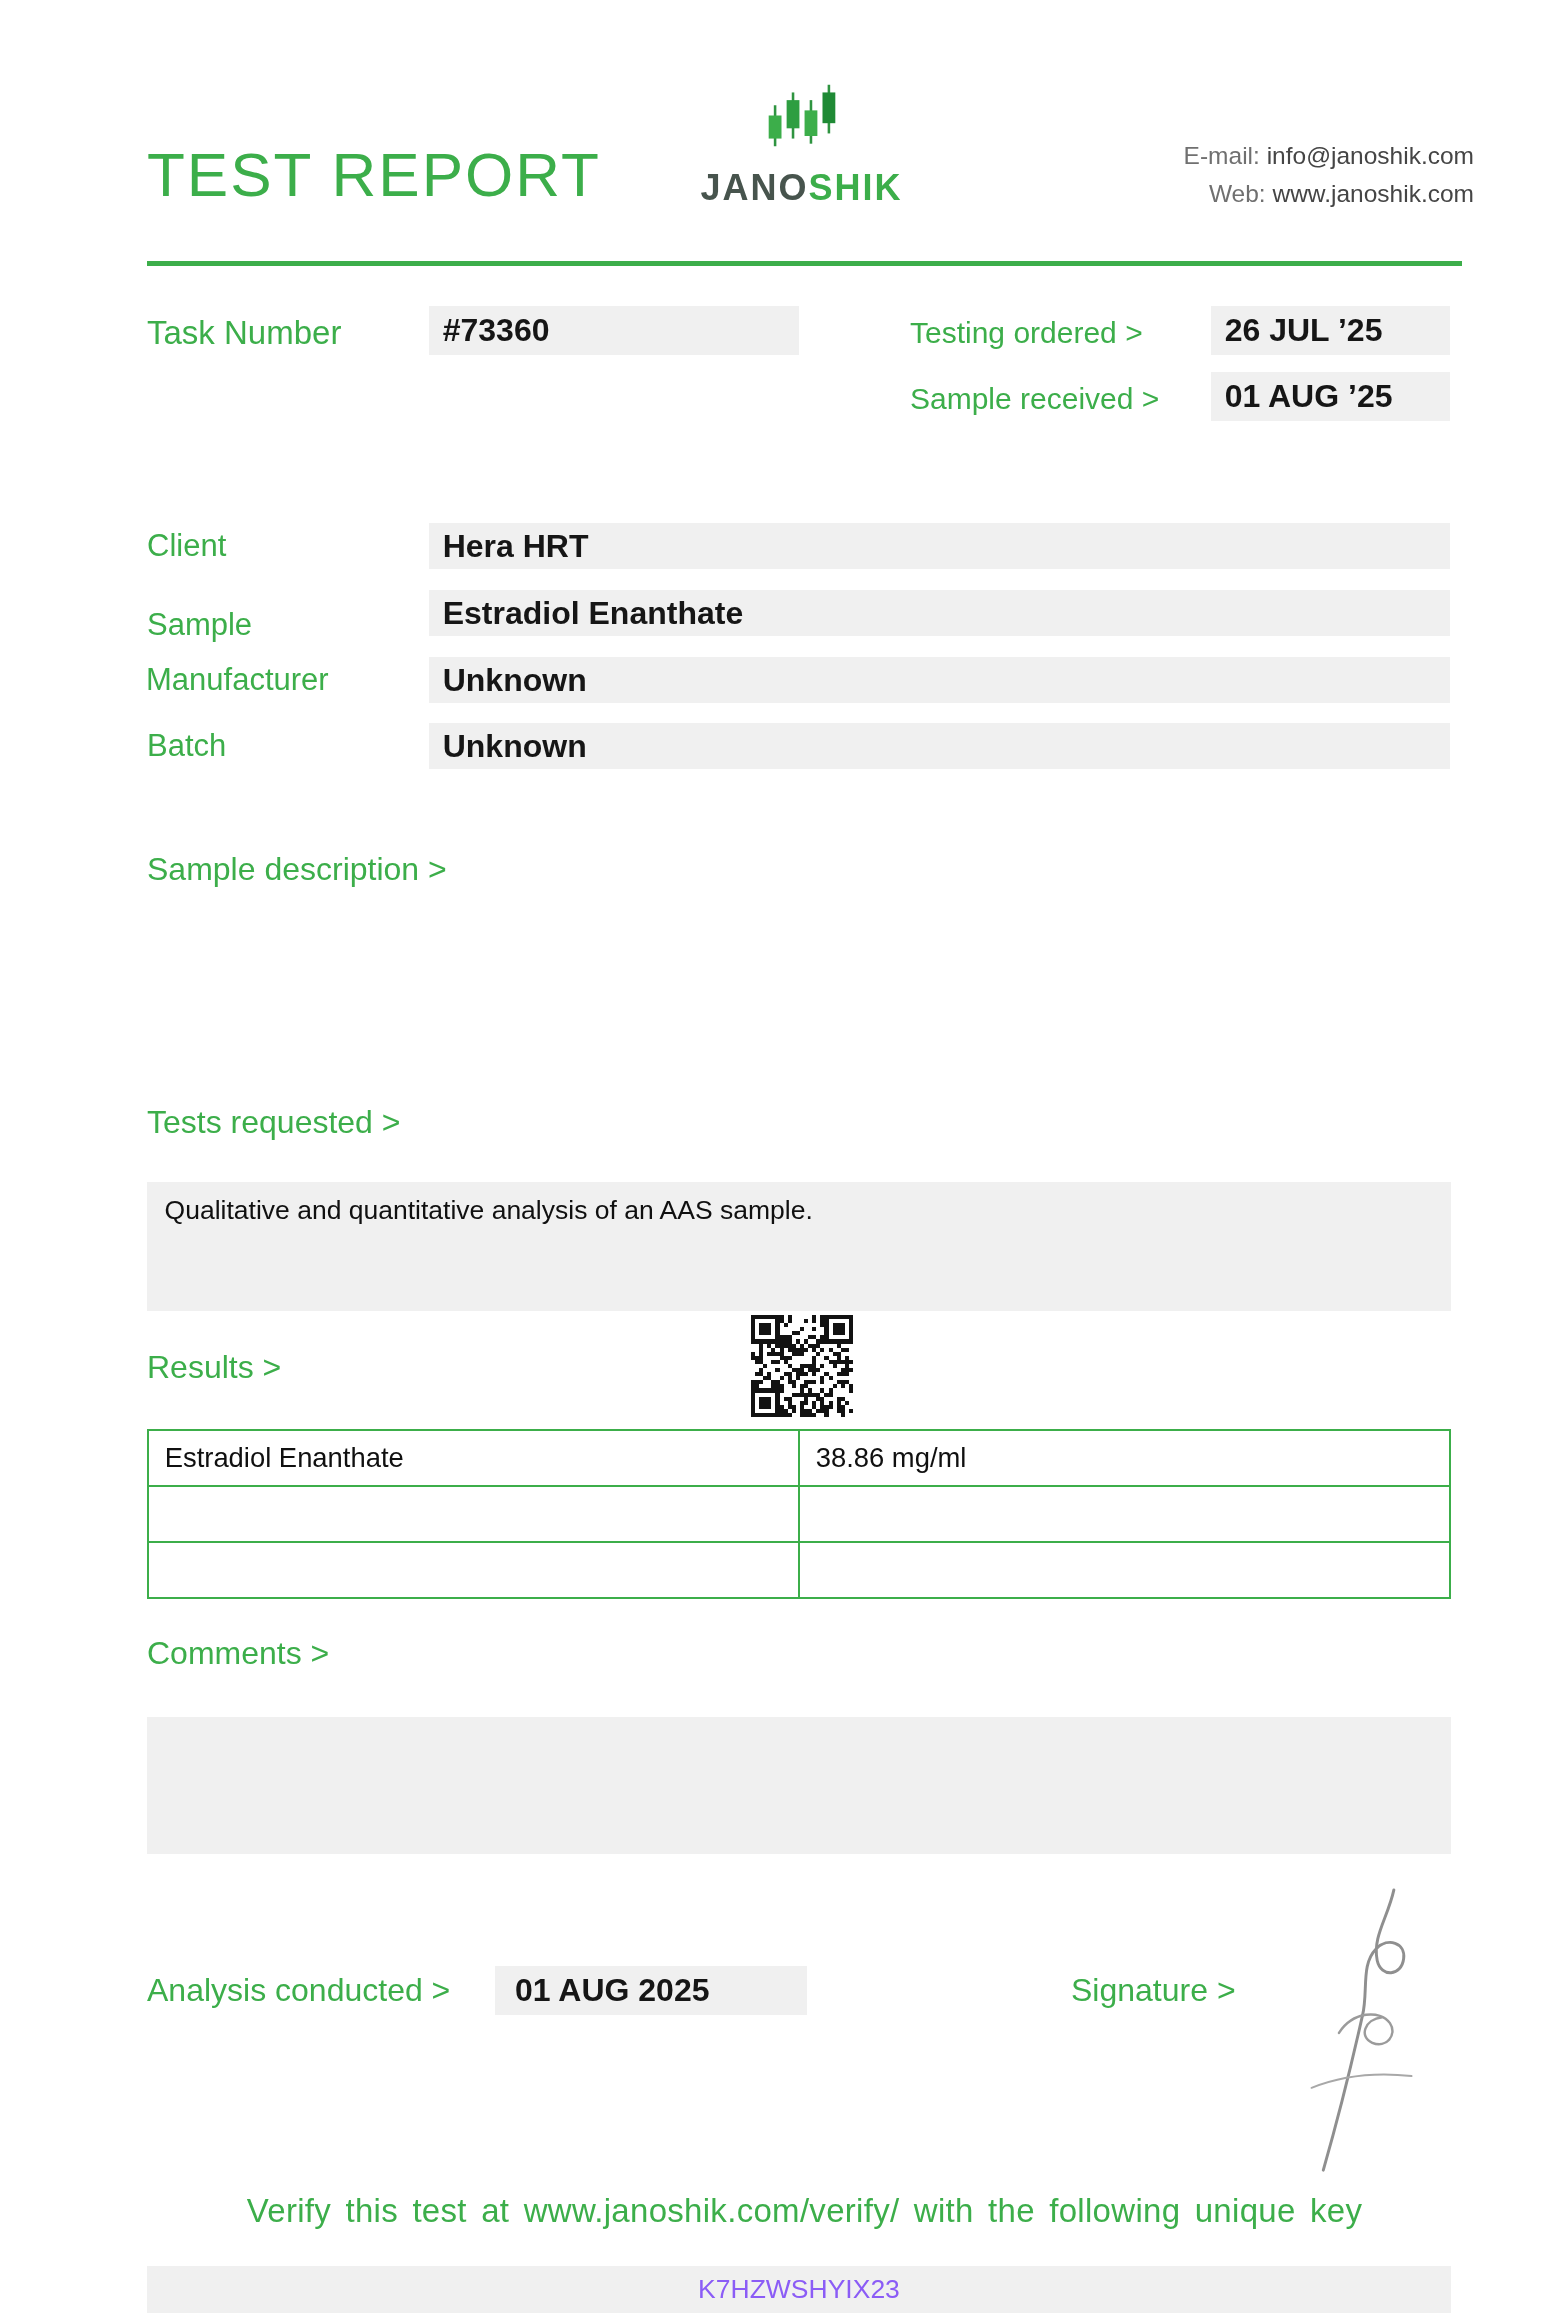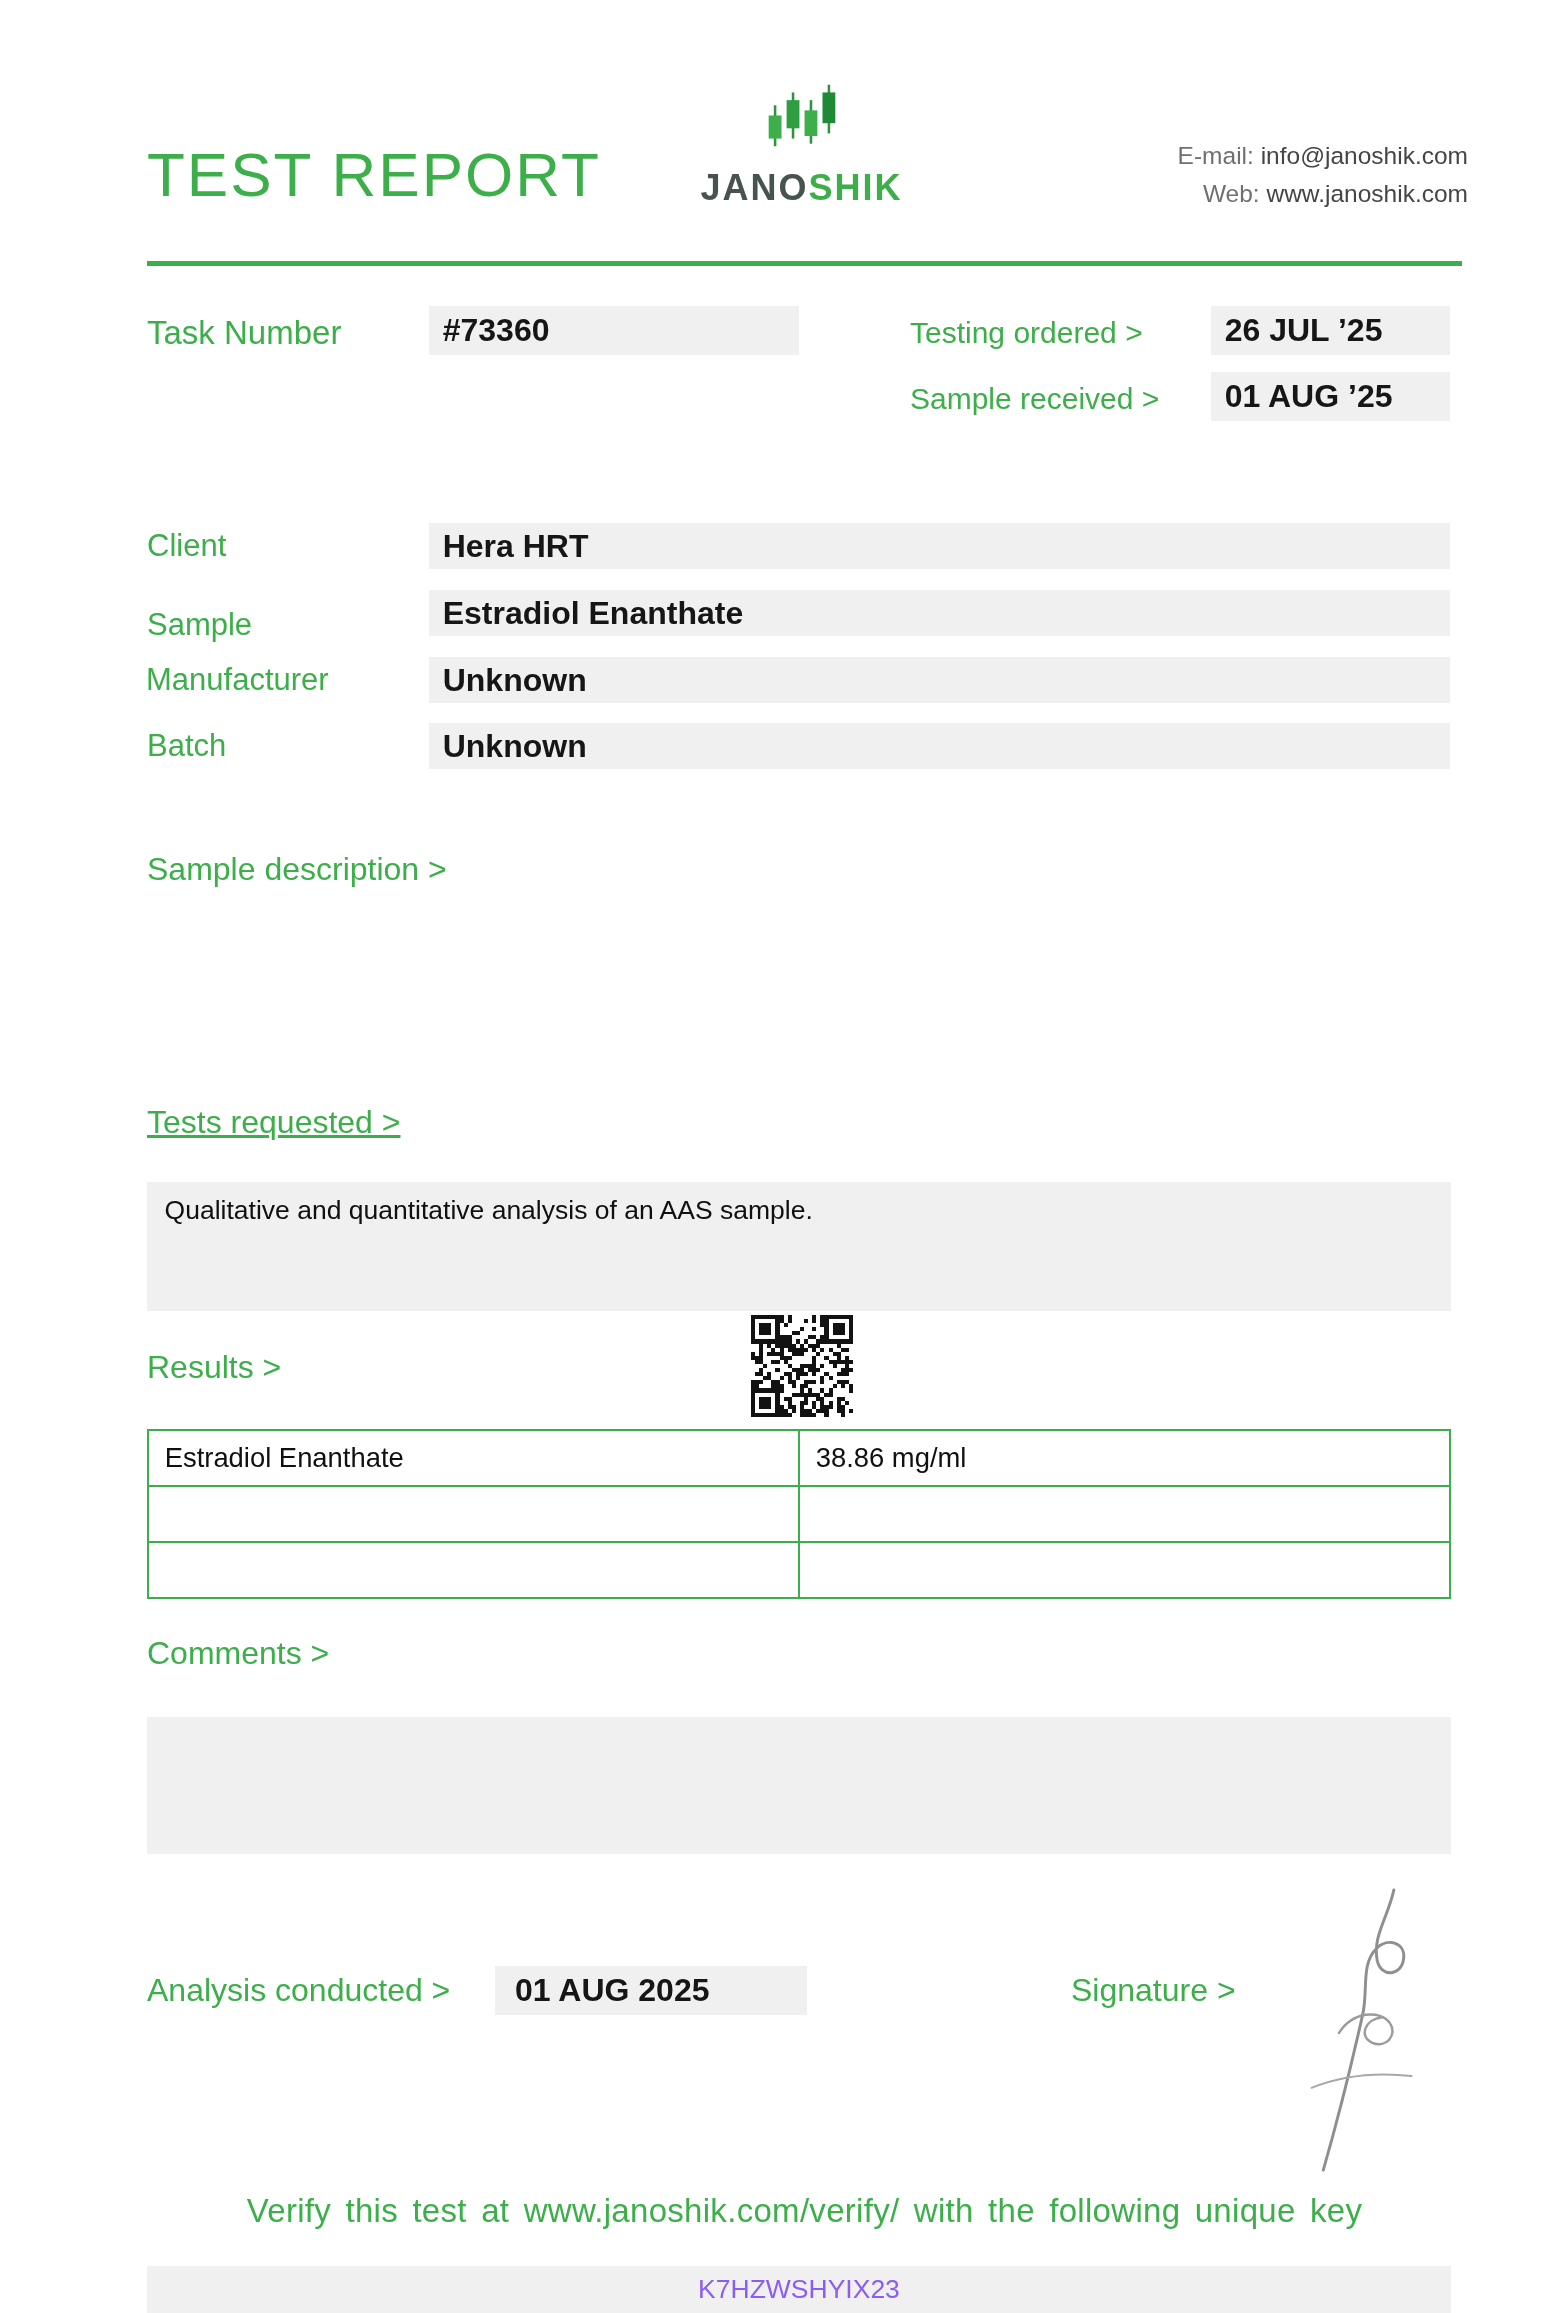--- a/index.html
+++ b/index.html
@@ -47,21 +47,21 @@
       </g>
       <rect x="6" y="26" width="10" height="18" fill="#3cae4a"></rect>
       <rect x="20" y="14" width="10" height="22" fill="#2e9e41"></rect>
       <rect x="34" y="22" width="10" height="20" fill="#3cae4a"></rect>
       <rect x="48" y="8" width="10" height="24" fill="#1f8a35"></rect>
     </svg>
   </div>
 
   <div class="abs logo-text" style="left:676px;top:167px;width:251px;"><span class="logo-dark">JANO</span><span class="logo-green">SHIK</span></div>
 
-  <div class="abs contact" style="right:100px;top:137px;">
+  <div class="abs contact" style="right:94px;top:137px;">
     <div><span class="c-label">E-mail:</span> <span>info@janoshik.com</span></div>
     <div><span class="c-label">Web:</span> <span>www.janoshik.com</span></div>
   </div>
 
   <div class="abs rule" style="left:147px;top:261px;width:1315px;"></div>
 
   <div class="abs label" style="left:147px;top:314px;font-size:33px;">Task Number</div>
   <div class="abs valbox" style="left:429px;top:306px;width:370px;height:49px;">#73360</div>
 
   <div class="abs label" style="left:910px;top:316px;font-size:30px;">Testing ordered &gt;</div>
@@ -77,21 +77,21 @@
   <div class="abs valbox" style="left:429px;top:590px;width:1021px;height:46px;">Estradiol Enanthate</div>
 
   <div class="abs label vcenter" style="left:146px;top:657px;height:46px;">Manufacturer</div>
   <div class="abs valbox" style="left:429px;top:657px;width:1021px;height:46px;">Unknown</div>
 
   <div class="abs label vcenter" style="left:147px;top:723px;height:46px;">Batch</div>
   <div class="abs valbox" style="left:429px;top:723px;width:1021px;height:46px;">Unknown</div>
 
   <div class="abs heading" style="left:147px;top:851px;">Sample description &gt;</div>
 
-  <div class="abs heading" style="left:147px;top:1104px;text-decoration:underline;">Tests requested &gt;</div>
+  <div class="abs heading" style="left:147px;top:1104px;">Tests requested &gt;</div>
   <div class="abs secbox" style="left:147px;top:1182px;width:1304px;height:129px;">
     <div>Qualitative and quantitative analysis of an AAS sample.</div>
   </div>
 
   <div class="abs" style="left:751px;top:1315px;width:102px;height:102px;">
     <svg id="qr-svg" viewBox="0 0 25 25" width="102" height="102" fill="#121212" shape-rendering="crispEdges" aria-hidden="true">
         <rect x="0" y="0" width="1" height="1"></rect>
         <rect x="1" y="0" width="1" height="1"></rect>
         <rect x="2" y="0" width="1" height="1"></rect>
         <rect x="3" y="0" width="1" height="1"></rect>

